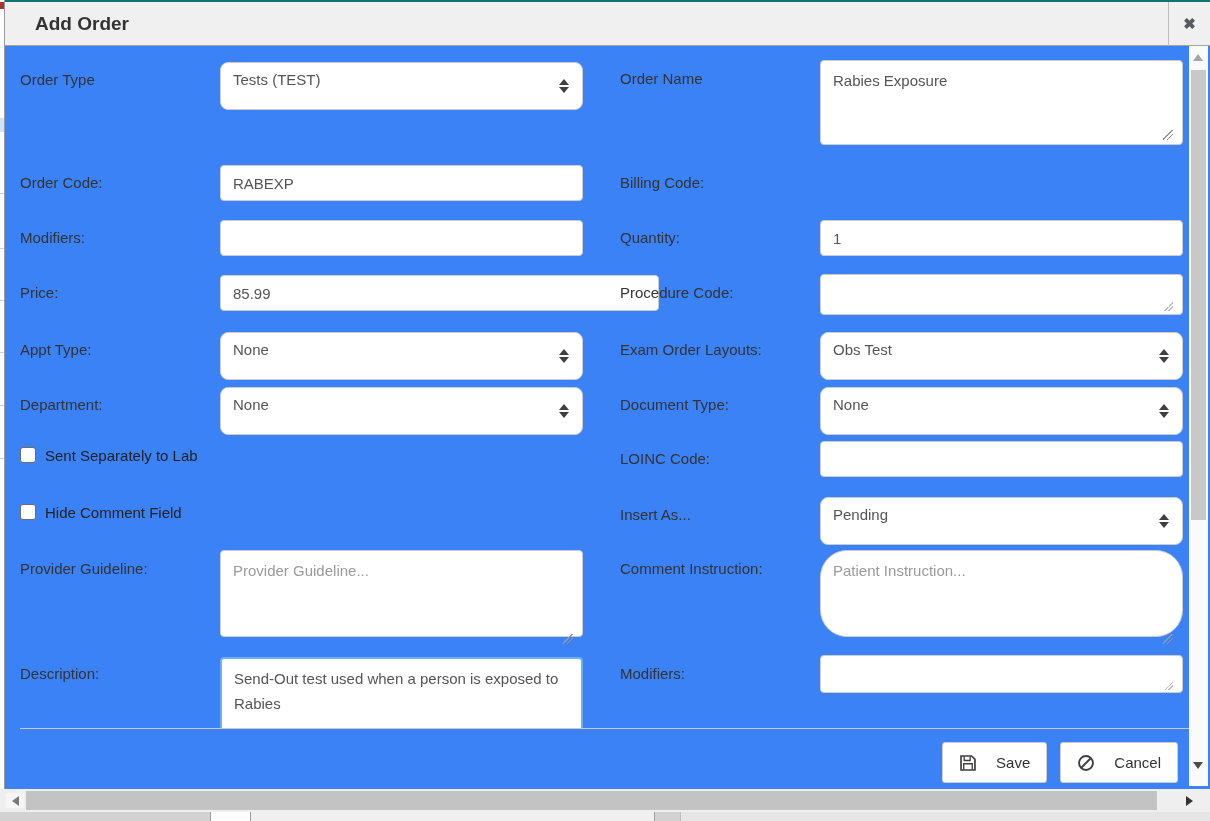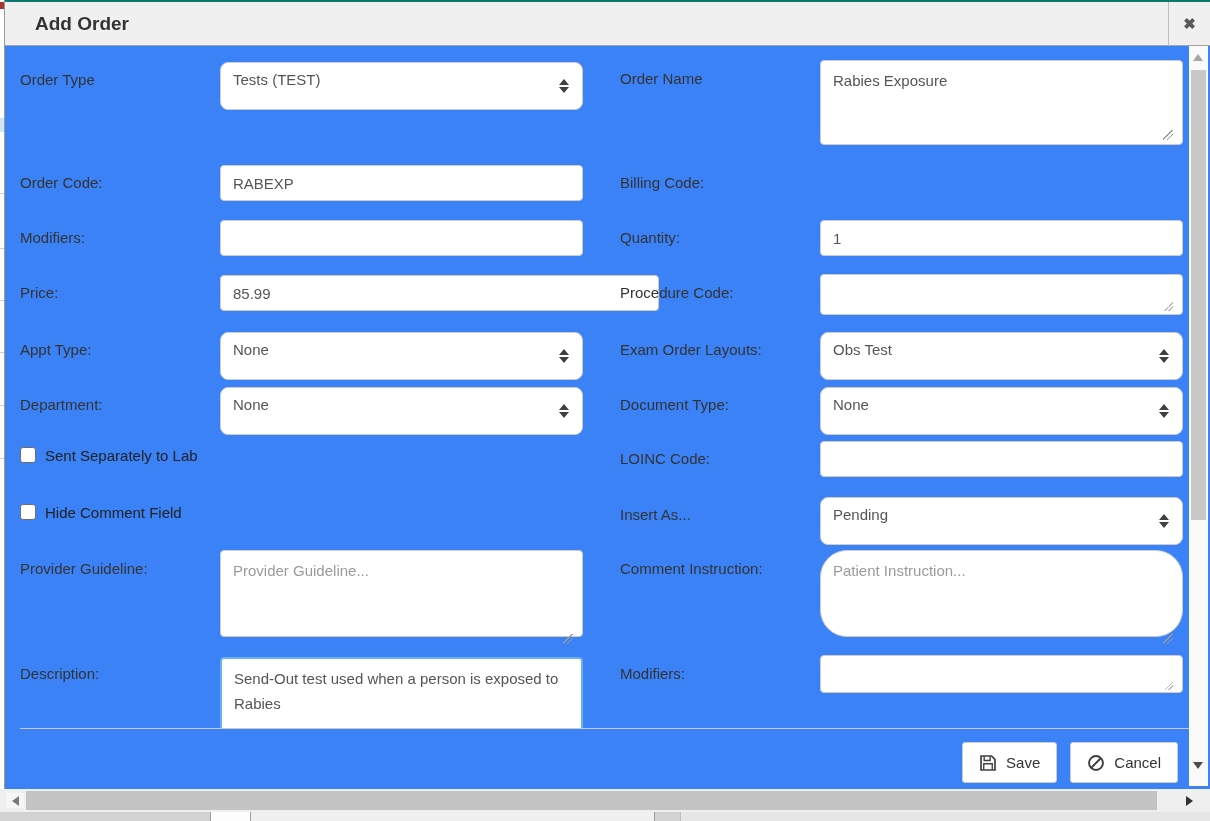--- a/index.html
+++ b/index.html
@@ -41,21 +41,21 @@
   .grip.light{background:linear-gradient(135deg,transparent 0 55%,#bbb 55% 63%,transparent 63% 74%,#bbb 74% 82%,transparent 82%)}
   .cb{position:absolute;width:16px;height:16px;appearance:none;-webkit-appearance:none;border:1px solid #6d6d6d;border-radius:3px;background:#fff;margin:0;cursor:pointer}
   .cb-lbl{position:absolute;font-size:15px;color:#222;line-height:18px}
   .desc-clip{position:absolute;left:215px;top:655px;width:367px;height:71px;overflow:hidden}
   .desc-ta{position:absolute;left:0;top:0;width:363px;height:110px;border:2px solid #6cb0ee;border-radius:4px;box-sizing:border-box;
            font-family:"Liberation Sans",sans-serif;font-size:15px;color:#555;line-height:25px;padding:7px 12px;resize:none;outline:none}
 
   
   .footer-divider{position:absolute;left:15px;top:726px;width:1170px;height:0;border-top:1px solid #c9c9c9}
   .footer-btns{position:absolute;top:740px;right:32px;display:flex;gap:13px}
-  .btn{height:41px;background:#fff;border:1px solid #ccc;border-radius:3px;display:flex;align-items:center;gap:9px;
+  .btn{height:41px;background:#fff;border:1px solid #ccc;border-radius:3px;display:flex;align-items:center;gap:19px;
        padding:0 16px;font-family:"Liberation Sans",sans-serif;font-size:15px;color:#333;cursor:pointer}
   .btn svg{display:block}
 
   
   .vsb{position:absolute;right:2px;top:46px;width:19px;height:740px;background:#fafafa}
   .vsb .up{position:absolute;left:4px;top:8px;width:0;height:0;border-left:5px solid transparent;border-right:5px solid transparent;border-bottom:7px solid #a5a5a5}
   .vsb .thumb{position:absolute;left:2px;top:24px;width:15px;height:450px;background:#c8c8c8}
   .vsb .down{position:absolute;left:4px;top:716px;width:0;height:0;border-left:5px solid transparent;border-right:5px solid transparent;border-top:7px solid #4c4c4c}
   .hsb{position:absolute;left:0;top:789px;width:1210px;height:23px;background:#efefef}
   .hsb .larr{position:absolute;left:6px;top:4px;width:18px;height:15px;background:#f6f6f6;display:flex;align-items:center;justify-content:center}

